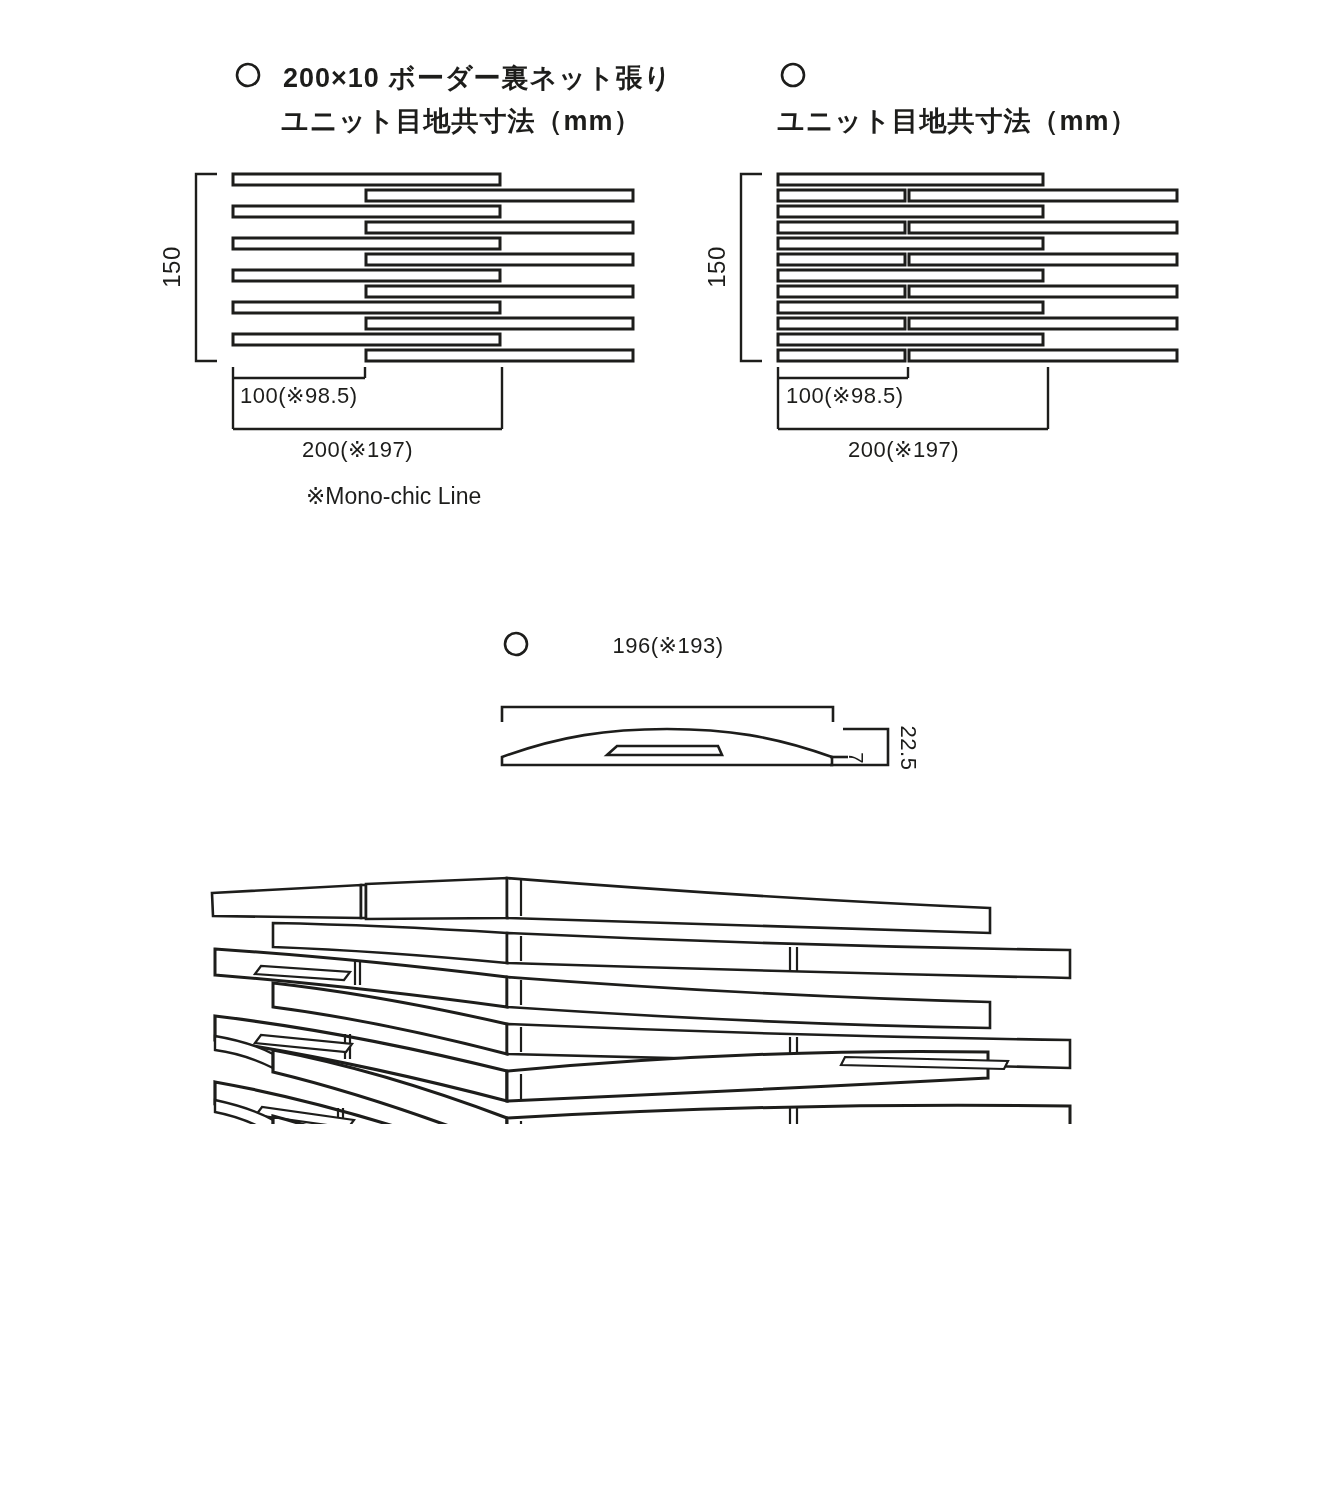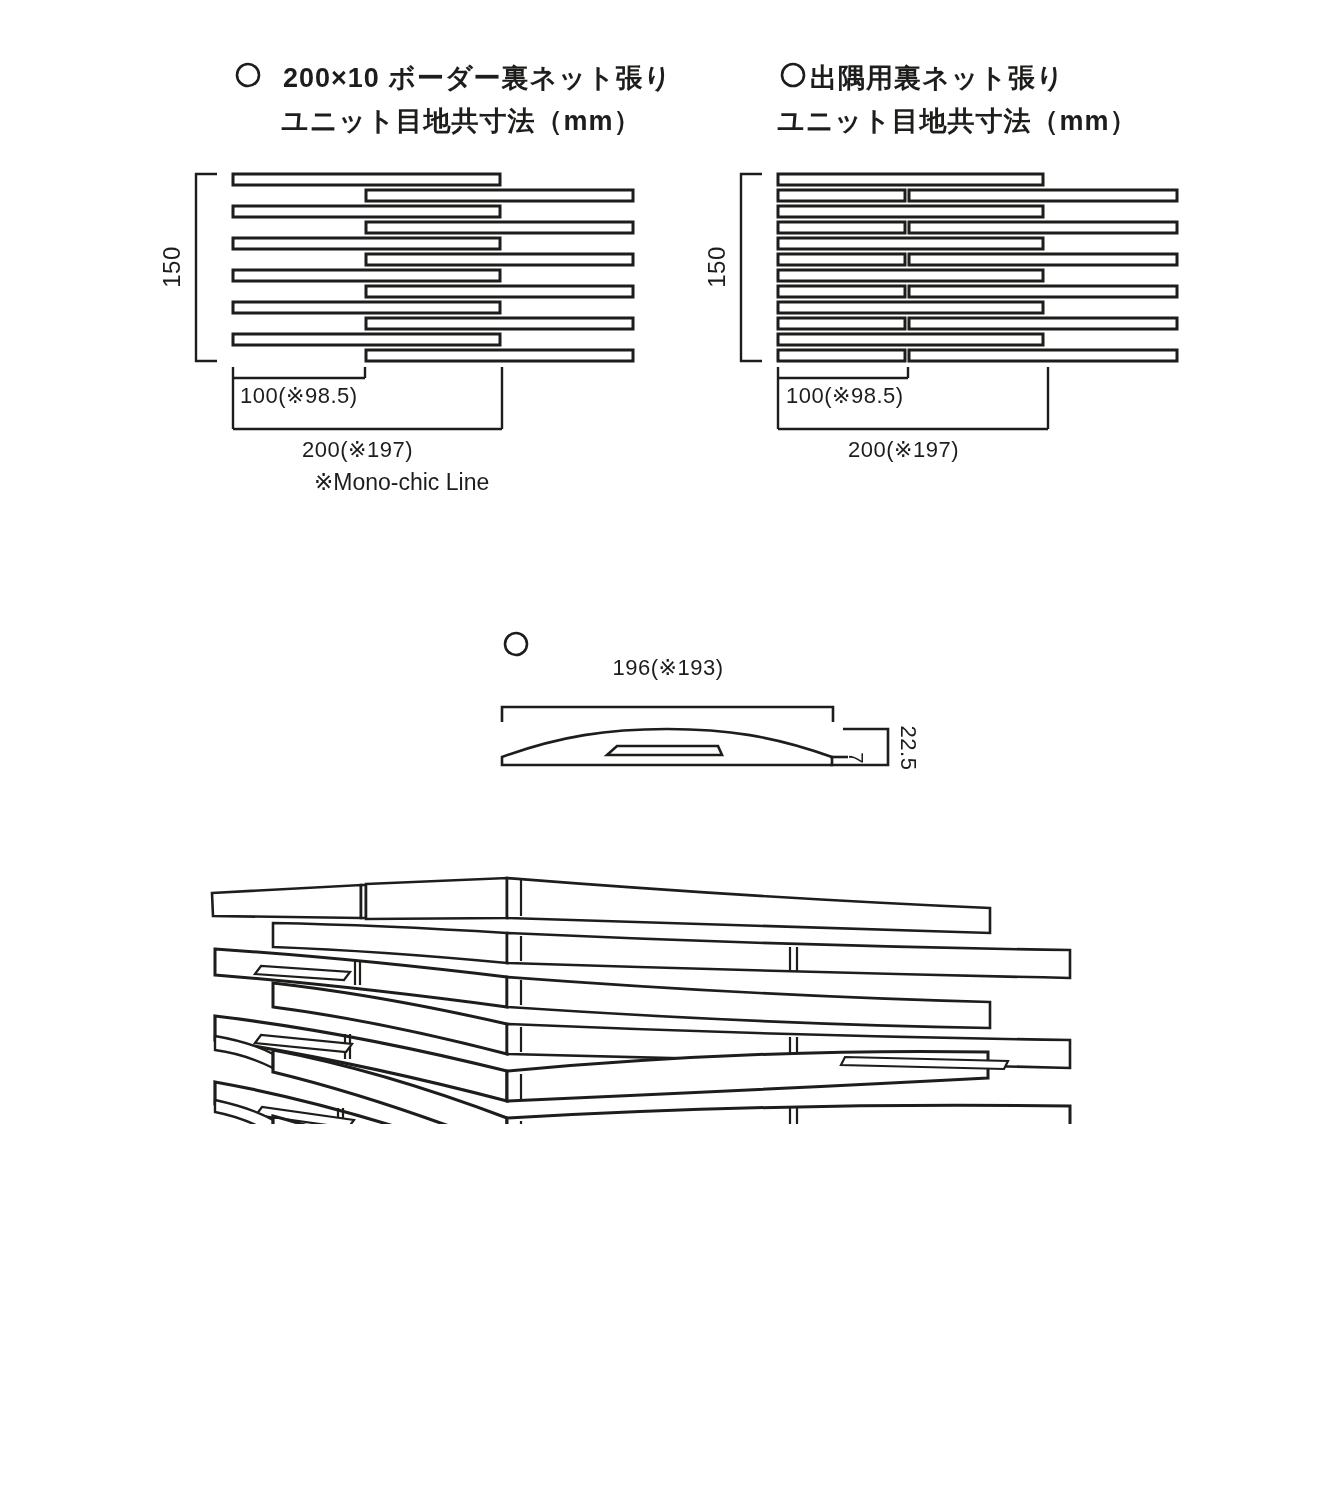--- a/index.html
+++ b/index.html
@@ -149,31 +149,30 @@
         <path d="M507,1304 Q790,1290 1070,1294 L1070,1316 Q790,1326 507,1340 Z" stroke-width="3"></path>
         <path d="M521,1307 V1334" stroke-width="2.2"></path>
         <path d="M790,1296 V1324 M797,1296 V1324" stroke-width="2.2"></path>
       </g>
     </g>
   </svg>
 
   <div class="t title" style="left:283px;top:60px;">200×10 ボーダー裏ネット張り</div>
   <div class="t title" style="left:281px;top:103px;">ユニット目地共寸法（mm）</div>
 
-  <div class="t title" style="left:810px;top:60px;">出隅用裏ネット張り</div>
   <div class="t title" style="left:777px;top:103px;">ユニット目地共寸法（mm）</div>
 
   <div class="t dim rot-ccw" style="left:122px;top:247px;width:100px;height:40px;font-size:24px;">150</div>
   <div class="t dim rot-ccw" style="left:667px;top:247px;width:100px;height:40px;font-size:24px;">150</div>
 
   <div class="t dim" style="left:240px;top:383px;">100(※98.5)</div>
   <div class="t dim" style="left:302px;top:437px;">200(※197)</div>
 
   <div class="t dim" style="left:786px;top:383px;">100(※98.5)</div>
   <div class="t dim" style="left:848px;top:437px;">200(※197)</div>
 
-  <div class="t note" style="left:306px;top:469px;margin-left:8px;">※Mono-chic Line</div>
+  <div class="t note" style="left:306px;top:483px;">※Mono-chic Line</div>
 
-  <div class="t dim" style="left:568px;top:655px;width:200px;text-align:center;">196(※193)</div>
+  <div class="t dim" style="left:568px;top:633px;width:200px;text-align:center;">196(※193)</div>
   <div class="t dim rot-cw" style="left:868px;top:728px;width:80px;height:40px;">22.5</div>
   <div class="t dim rot-cw" style="left:836px;top:740px;width:40px;height:36px;font-size:20px;">7</div>
 
 </div>
 
 </body></html>

